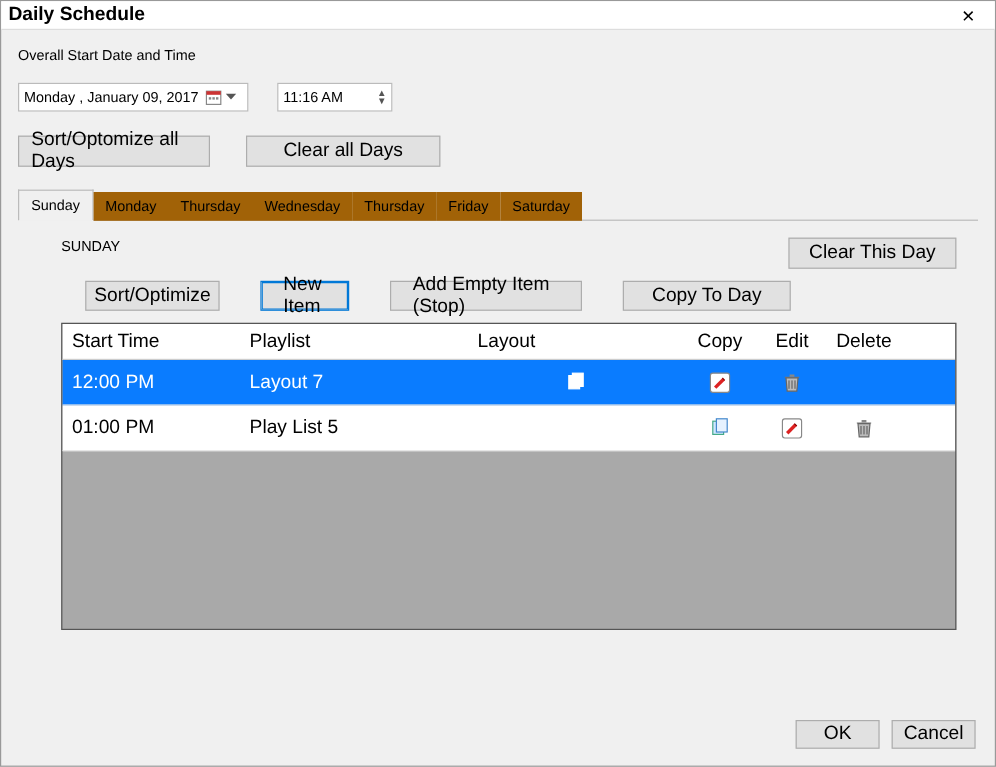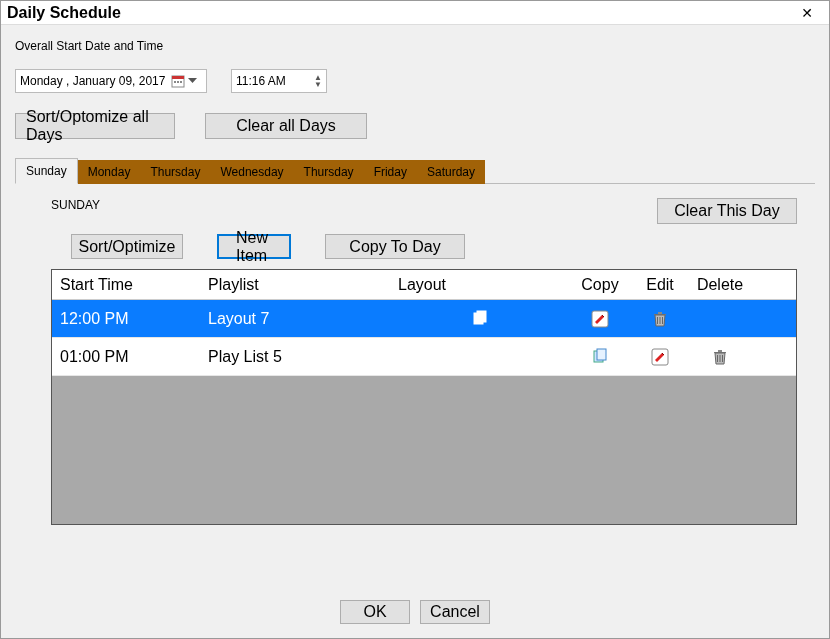--- a/index.html
+++ b/index.html
@@ -149,23 +149,23 @@
     border-bottom: 1px solid #e6e6e6;
   }
   .grow.selected {
     background: #0a7cff;
     color: #ffffff;
   }
   .grow .c-copy, .grow .c-edit, .grow .c-del { justify-content:center; cursor:pointer; }
   .iconbox { width:20px;height:20px;display:flex;align-items:center;justify-content:center; }
   .footer {
     border-top: none;
-    padding: 10px 28px 14px;
+    padding: 10px 16px 14px;
     display:flex;
-    justify-content:center;
+    justify-content:flex-end;
     gap: 10px;
   }
   .footer .btn { width: 70px; height: 24px; }
   svg { display:block; }
 </style>
 </head>
 <body>
 
 <div class="window">
 
@@ -224,20 +224,21 @@
     <div class="tabpanel">
 
       <div class="day-header">
         <div class="day-title">SUNDAY</div>
         <div class="btn clear-day-btn">Clear This Day</div>
       </div>
 
       <div class="dayactions">
         <div class="btn sort">Sort/Optimize</div>
         <div class="btn new btn-focus">New Item</div>
+        <div class="btn addempty">Add Empty Item (Stop)</div>
         <div class="btn copyto">Copy To Day</div>
       </div>
 
       <div class="grid">
         <div class="ghdr">
           <div>Start Time</div>
           <div>Playlist</div>
           <div>Layout</div>
           <div class="c-copy">Copy</div>
           <div class="c-edit">Edit</div>

